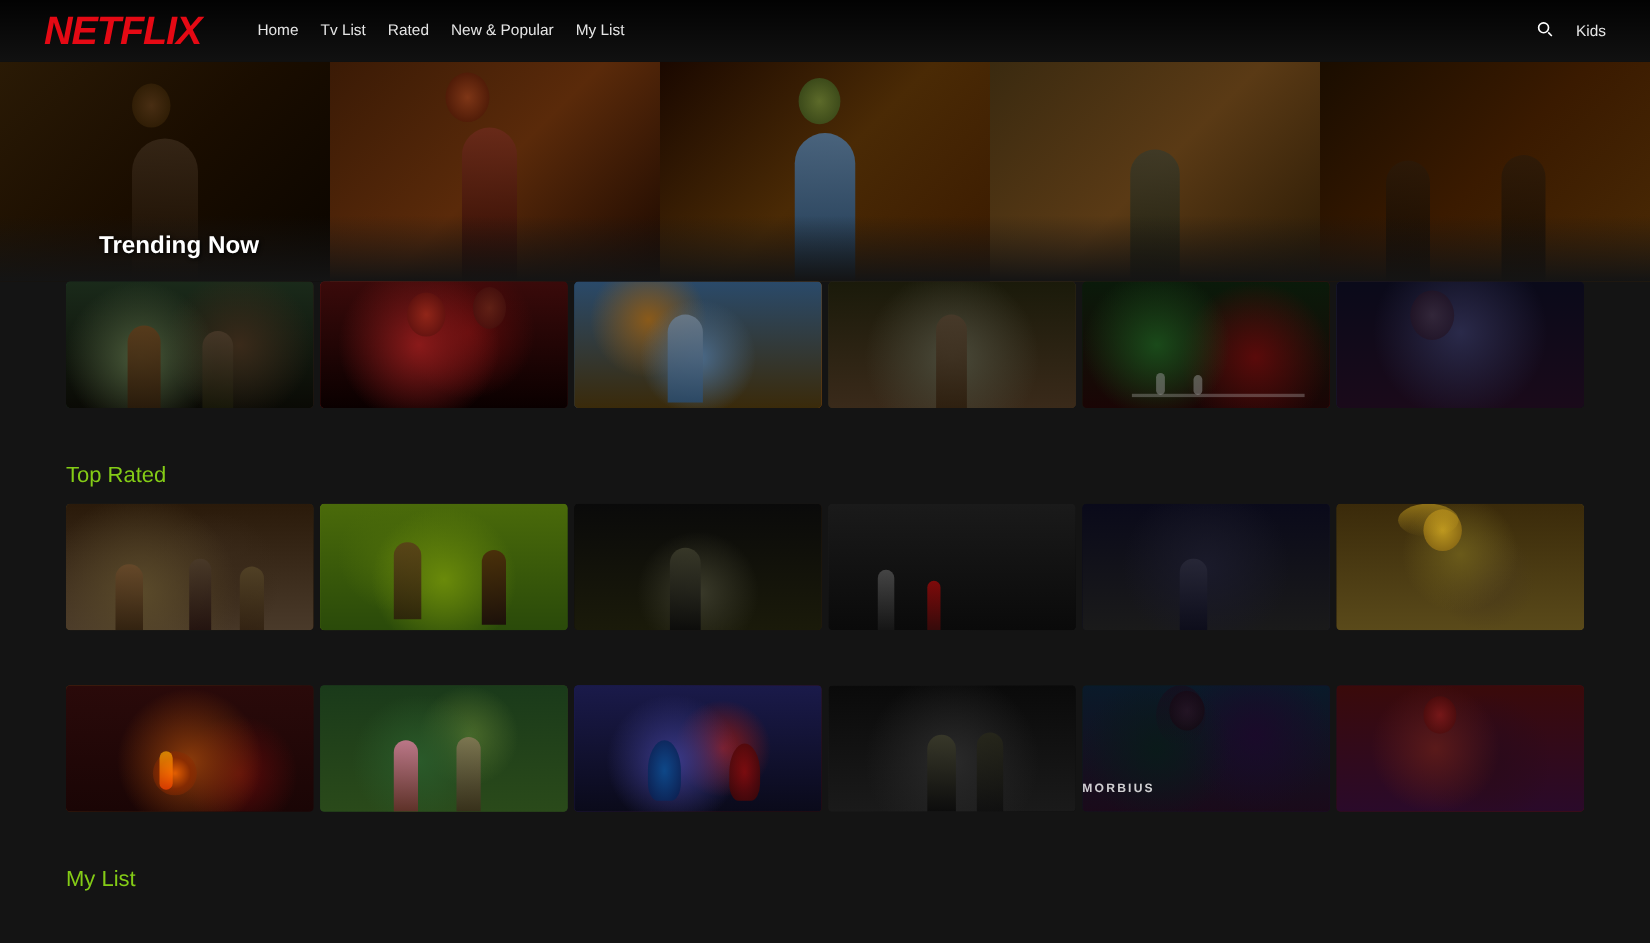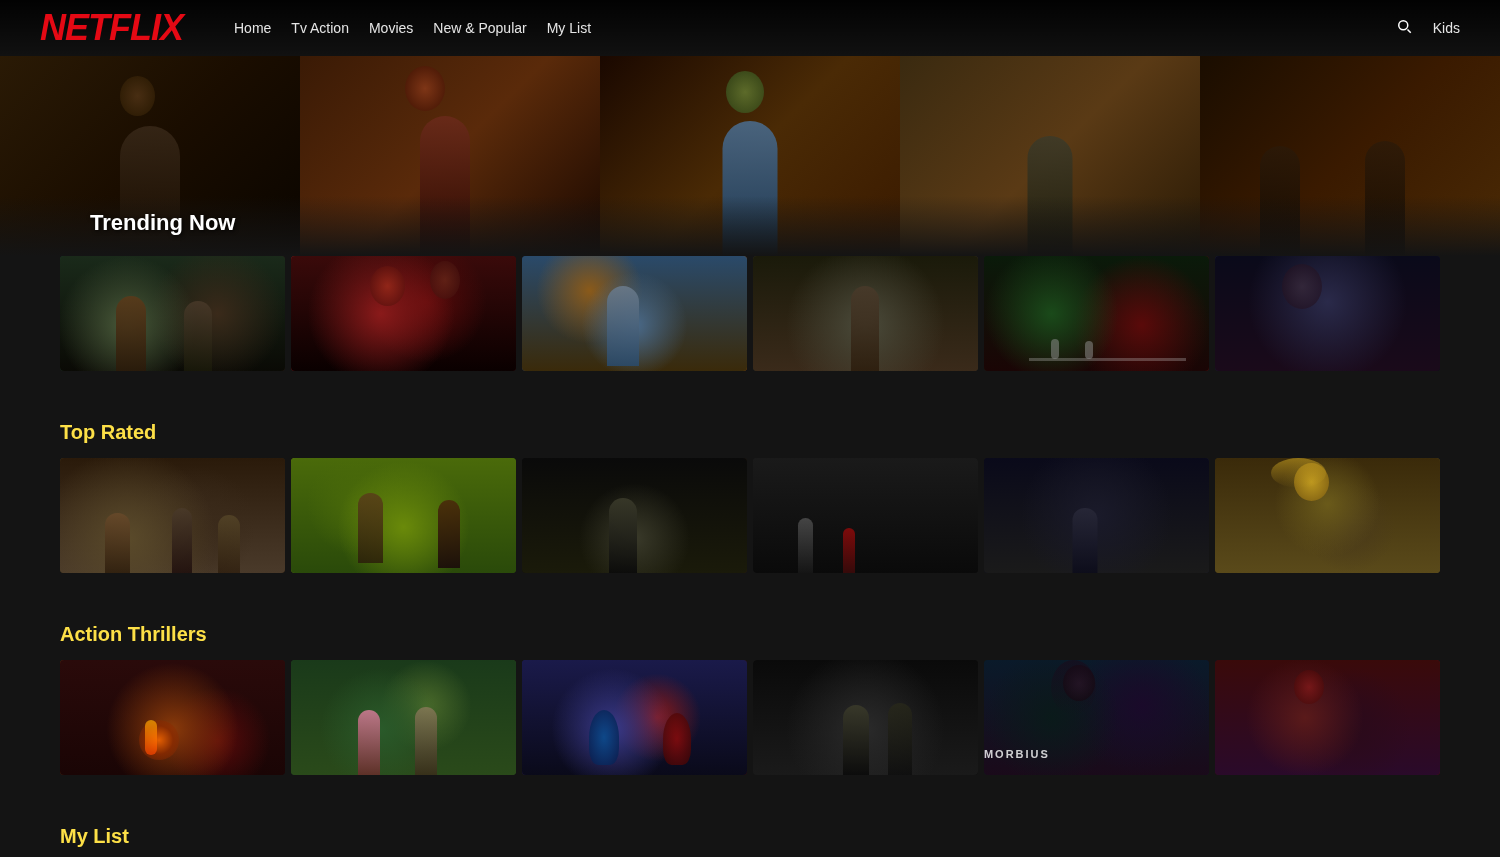--- a/index.html
+++ b/index.html
@@ -87,22 +87,22 @@
       text-shadow: 1px 1px 4px #000;
       margin-left: 30px;
     }
 
     
     .section {
       padding: 20px 60px 30px;
     }
     .section-title {
       font-size: 20px;
-      font-weight: 700;
-      color: #fde047;
+      font-weight: 400;
+      color: #84cc16;
       margin-bottom: 14px;
     }
     .cards-row {
       display: flex;
       gap: 6px;
       overflow: hidden;
     }
     .card {
       flex: 0 0 calc((100% - 30px) / 6);
       height: 115px;
@@ -288,24 +288,24 @@
 </head>
 <body>
 
 <nav class="navbar">
   <div class="navbar-logo">NETFLIX</div>
   <ul class="navbar-links">
     <li>
       <a>Home</a>
     </li>
     <li>
-      <a>Tv Action</a>
+      <a>Tv List</a>
     </li>
     <li>
-      <a>Movies</a>
+      <a>Rated</a>
     </li>
     <li>
       <a>New &amp; Popular</a>
     </li>
     <li>
       <a>My List</a>
     </li>
   </ul>
   <div class="navbar-right">
     <button class="search-icon-btn">
@@ -409,21 +409,20 @@
     <div class="card r6">
       <div class="card-art r6-art"></div>
 
       <div style="position:absolute;top:5px;left:35%;width:35px;height:38px;background:radial-gradient(#c8a020,#7a5a10);border-radius:50%;opacity:0.9;"></div>
       <div style="position:absolute;top:0;left:25%;width:55px;height:30px;background:linear-gradient(180deg,#c8a020,transparent);border-radius:50%;opacity:0.6;"></div>
     </div>
   </div>
 </div>
 
 <div class="section">
-  <div class="section-title">Action Thrillers</div>
   <div class="cards-row">
     <div class="card a1">
       <div class="card-art a1-art"></div>
 
       <div style="position:absolute;bottom:15px;left:35%;width:40px;height:40px;background:radial-gradient(#ff6a00,#8a2a00,transparent);border-radius:50%;opacity:0.8;"></div>
       <div style="position:absolute;bottom:20px;left:38%;width:12px;height:35px;background:linear-gradient(180deg,#ffaa00,#ff4400);border-radius:6px;opacity:0.7;"></div>
     </div>
     <div class="card a2">
       <div class="card-art a2-art"></div>
       <div style="position:absolute;bottom:0;left:30%;width:22px;height:65px;background:linear-gradient(180deg,#e080a0,#6a2a2a);border-radius:11px 11px 0 0;opacity:0.8;"></div>

